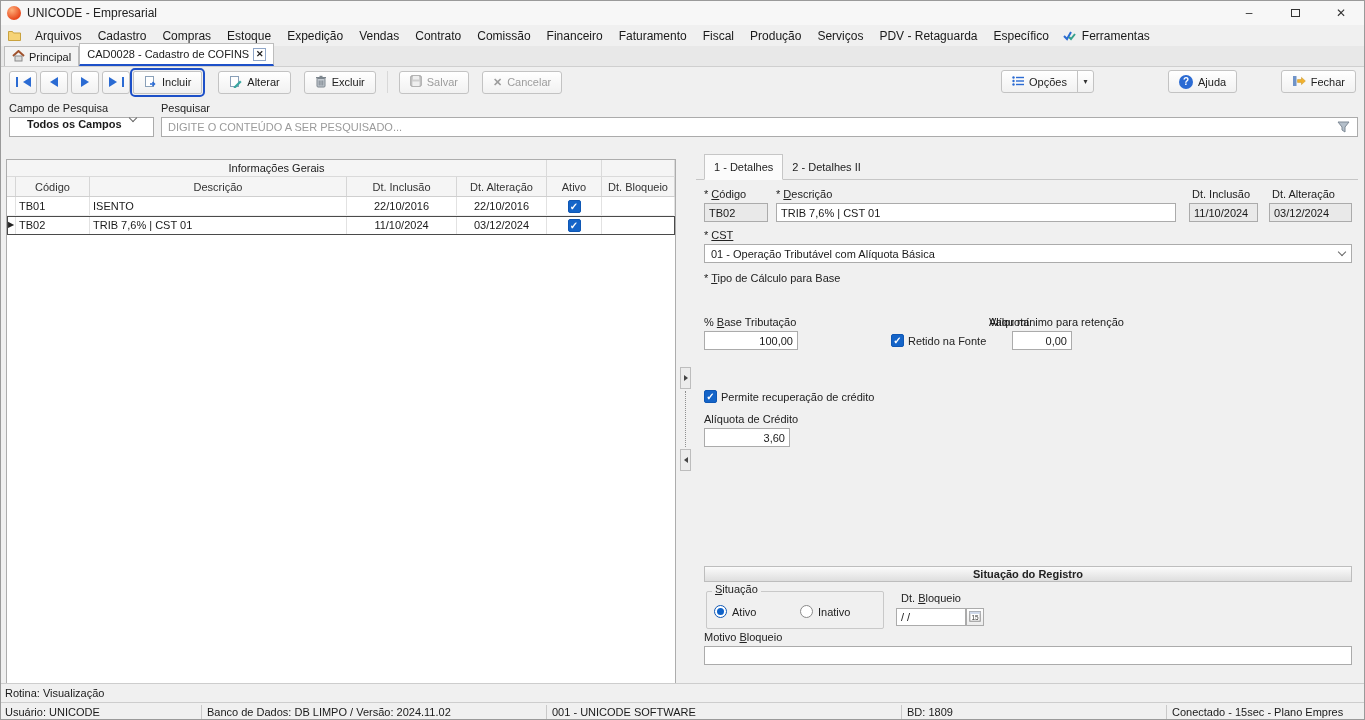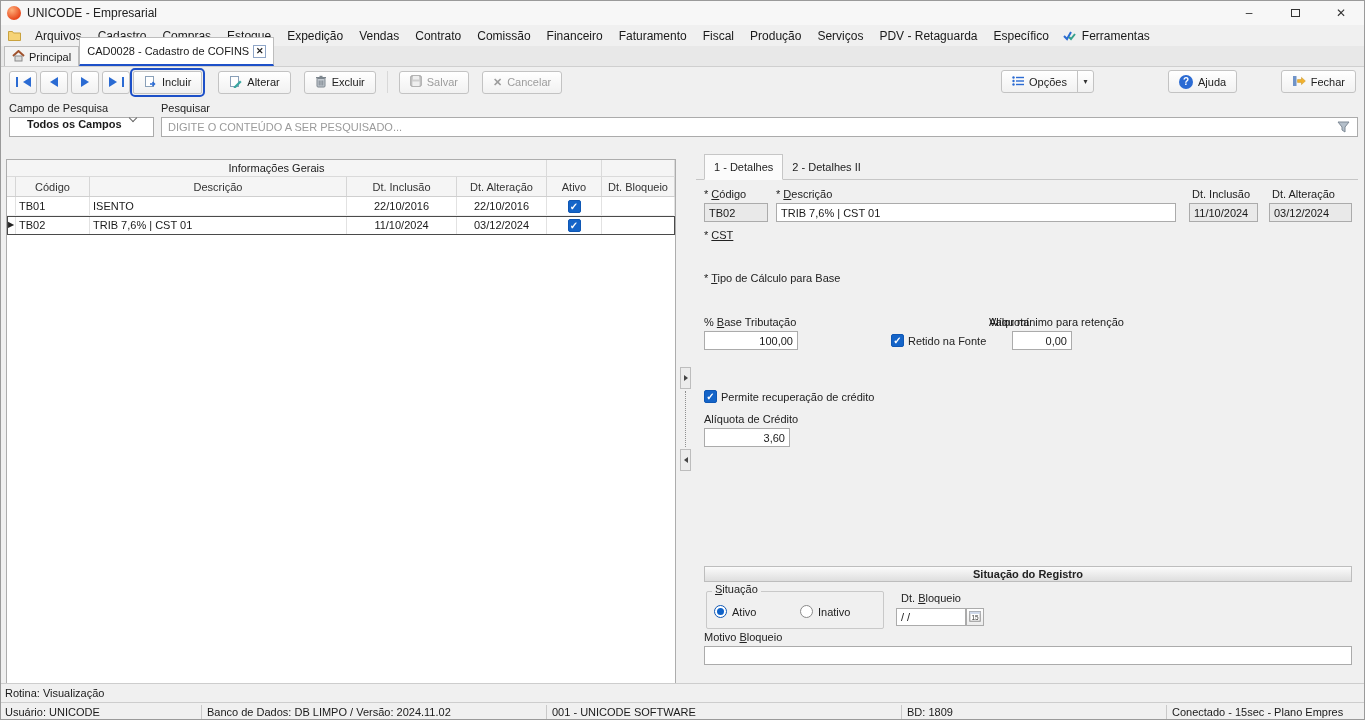--- a/index.html
+++ b/index.html
@@ -16,21 +16,21 @@
   .max-glyph { width:9px; height:8px; border:1px solid #333; display:inline-block; }
 
   
   .menubar { position:absolute; top:24px; left:0; right:0; height:21px; display:flex; align-items:center; padding-left:7px; gap:12px; background:#f0f0f0; }
   .menu-item { font-size:12px; white-space:nowrap; padding:1px 2px; }
   .micon { display:inline-flex; align-items:center; }
 
   
   .tabbar { position:absolute; top:45px; left:0; right:0; height:21px; background:#e8e8e8; border-bottom:1px solid #cfcfcf; display:flex; align-items:flex-end; padding-left:3px; }
   .doc-tab { height:20px; display:flex; align-items:center; gap:4px; padding:0 7px; font-size:11px; background:#f3f3f3; border:1px solid #bdbdbd; border-bottom:none; }
-  .doc-tab.active { background:#ffffff; border-bottom:2px solid #1d50c8; height:29px; }
+  .doc-tab.active { background:#ffffff; border-bottom:2px solid #1d50c8; height:23px; }
   .tab-close { width:13px; height:13px; border:1px solid #8fa6c8; display:flex; align-items:center; justify-content:center; font-size:9px; font-weight:bold; color:#222; background:#fff; }
 
   
   .toolbar { position:absolute; top:66px; left:0; right:0; height:30px; display:flex; align-items:center; padding-left:8px; }
   .tbtn { height:23px; background:linear-gradient(#ffffff,#f1f1f1); border:1px solid #c3c3c3; border-radius:3px; display:flex; align-items:center; justify-content:center; gap:5px; font-size:11px; color:#222; padding:0 10px; white-space:nowrap; }
   .tbtn.disabled { color:#9d9d9d; }
   .navbtn { width:28px; padding:0; margin-right:3px; }
   .focus-ring { outline:2px solid #1d50c8; outline-offset:1px; border-radius:2px; }
   .tri-r { width:0; height:0; border-top:5px solid transparent; border-bottom:5px solid transparent; border-left:8px solid #2b6bd3; }
   .tri-l { width:0; height:0; border-top:5px solid transparent; border-bottom:5px solid transparent; border-right:8px solid #2b6bd3; }
@@ -379,20 +379,24 @@
     <span class="dp-lbl" style="left:80px; top:29px;"><span>*</span> <span><u>D</u>escrição</span></span>
     <span class="dp-lbl" style="left:496px; top:29px;">Dt. Inclusão</span>
     <span class="dp-lbl" style="left:576px; top:29px;">Dt. Alteração</span>
 
     <div class="ipt ro" style="left:8px; top:44px; width:64px; height:19px;">TB02</div>
     <div class="ipt" style="left:80px; top:44px; width:400px; height:19px;">TRIB 7,6% | CST 01</div>
     <div class="ipt ro" style="left:493px; top:44px; width:69px; height:19px;">11/10/2024</div>
     <div class="ipt ro" style="left:573px; top:44px; width:83px; height:19px;">03/12/2024</div>
 
     <span class="dp-lbl" style="left:8px; top:70px;"><span>*</span> <span><u>CST</u></span></span>
+    <div class="dsel" style="left:8px; top:85px; width:648px; height:19px;">
+      <span>01 - Operação Tributável com Alíquota Básica</span>
+      <span class="chev"></span>
+    </div>
 
     <span class="dp-lbl" style="left:8px; top:113px;"><span>*</span> <span><u>T</u>ipo de Cálculo para Base</span></span>
 
     <span class="dp-lbl" style="left:8px; top:157px;"><span>%</span> <span><u>B</u>ase Tributação</span></span>
     <span class="overlap-wrap" style="left:293px; top:157px; width:140px; height:12px;">
       <span>Valor mínimo para retenção</span>
       <span>Alíquota</span>
     </span>
 
     <div class="ipt num" style="left:8px; top:172px; width:94px; height:19px;">100,00</div>

